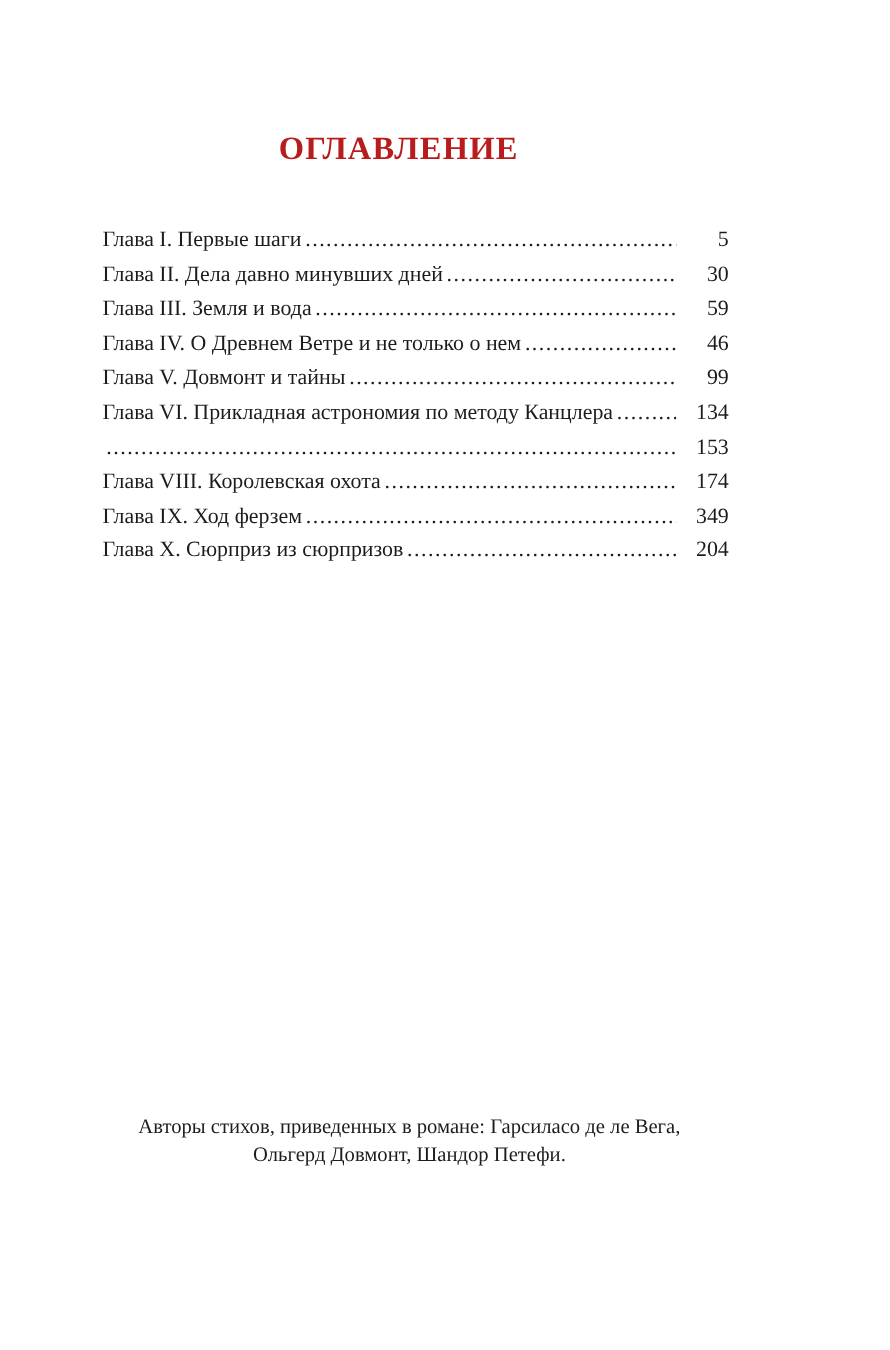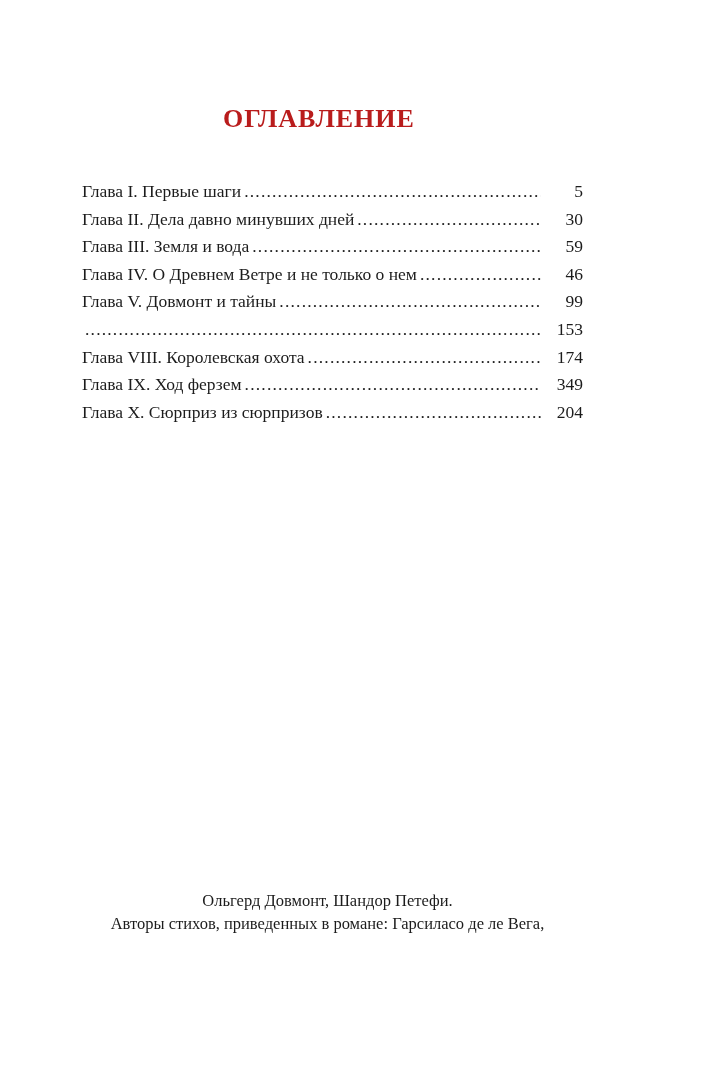--- a/index.html
+++ b/index.html
@@ -108,20 +108,25 @@
         <span class="toc-entry-title">Глава IV. О Древнем Ветре и не только о нем</span>
         <span class="toc-dots"></span>
         <span class="toc-page-num">46</span>
       </div>
       <div class="toc-row">
         <span class="toc-entry-title">Глава V. Довмонт и тайны</span>
         <span class="toc-dots"></span>
         <span class="toc-page-num">99</span>
       </div>
       <div class="toc-row">
+        <span class="toc-entry-title">Глава VI. Прикладная астрономия по методу Канцлера</span>
+        <span class="toc-dots"></span>
+        <span class="toc-page-num">134</span>
+      </div>
+      <div class="toc-row">
         <span class="toc-dots"></span>
         <span class="toc-page-num">153</span>
       </div>
       <div class="toc-row">
         <span class="toc-entry-title">Глава VIII. Королевская охота</span>
         <span class="toc-dots"></span>
         <span class="toc-page-num">174</span>
       </div>
       <div class="toc-row">
         <span class="toc-entry-title">Глава IX. Ход ферзем</span>
@@ -129,18 +134,18 @@
         <span class="toc-page-num">349</span>
       </div>
       <div class="toc-row">
         <span class="toc-entry-title">Глава X. Сюрприз из сюрпризов</span>
         <span class="toc-dots"></span>
         <span class="toc-page-num">204</span>
       </div>
     </div>
 
     <div class="authors-note">
+      <div>Авторы стихов, приведенных в романе: Гарсиласо де ле Вега,</div>
       <div>Ольгерд Довмонт, Шандор Петефи.</div>
-      <div>Авторы стихов, приведенных в романе: Гарсиласо де ле Вега,</div>
     </div>
 
   </div>
 </div>
 
 </body></html>

